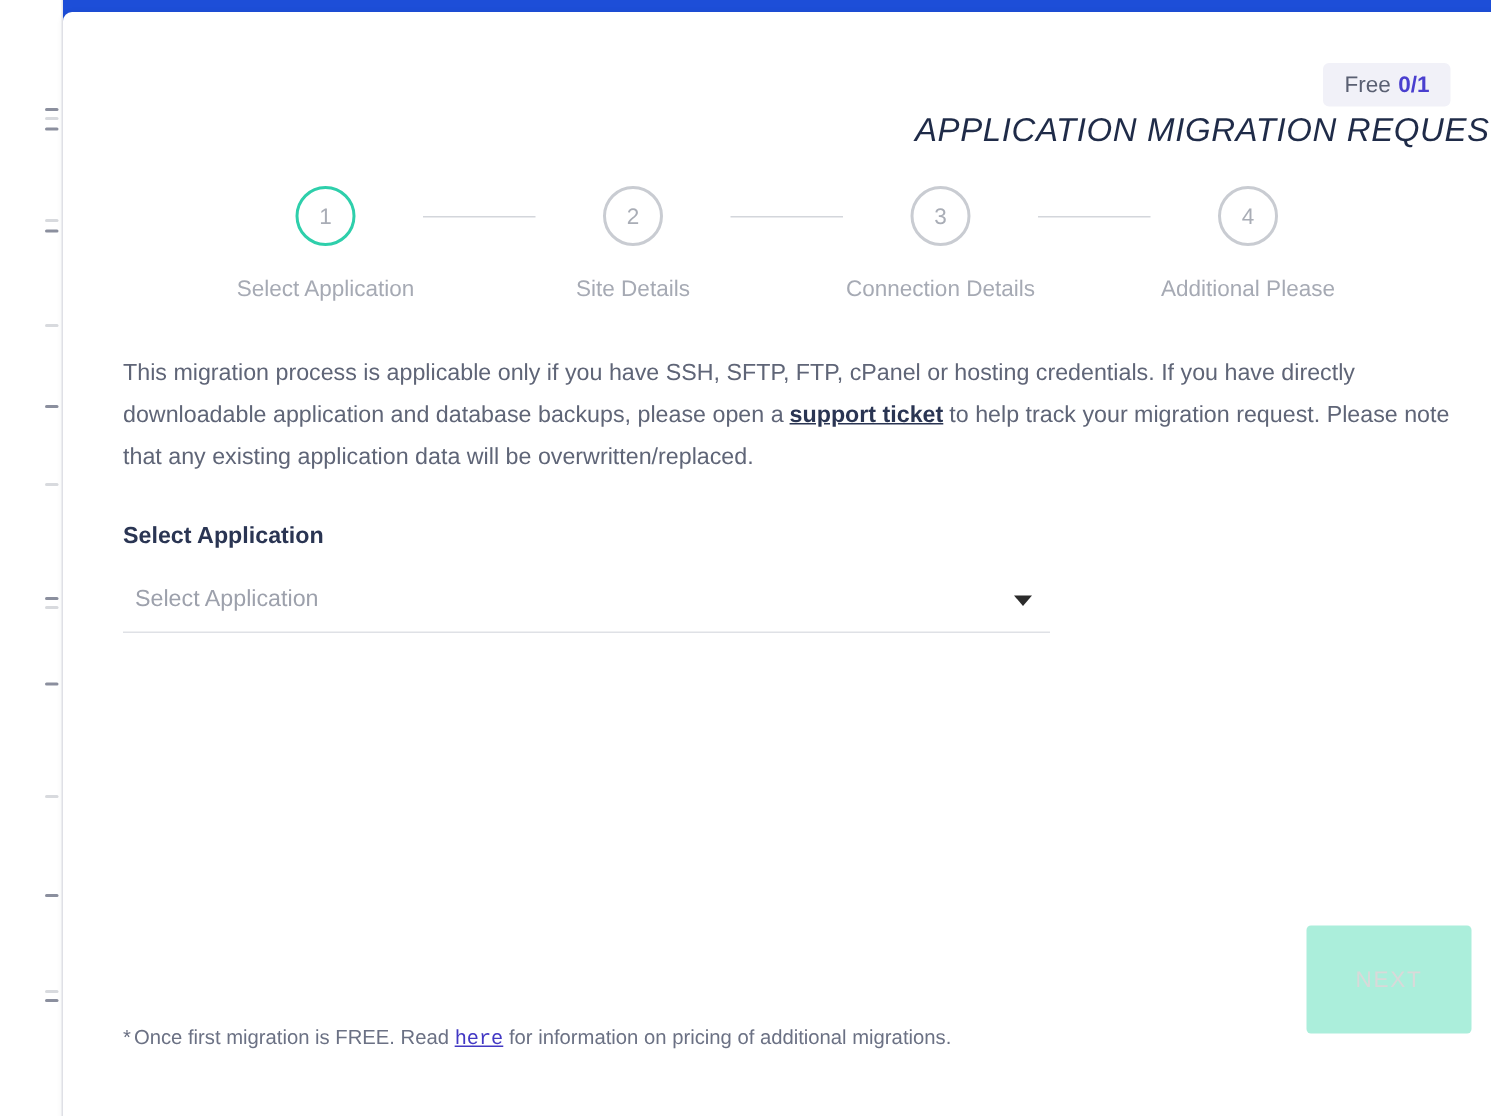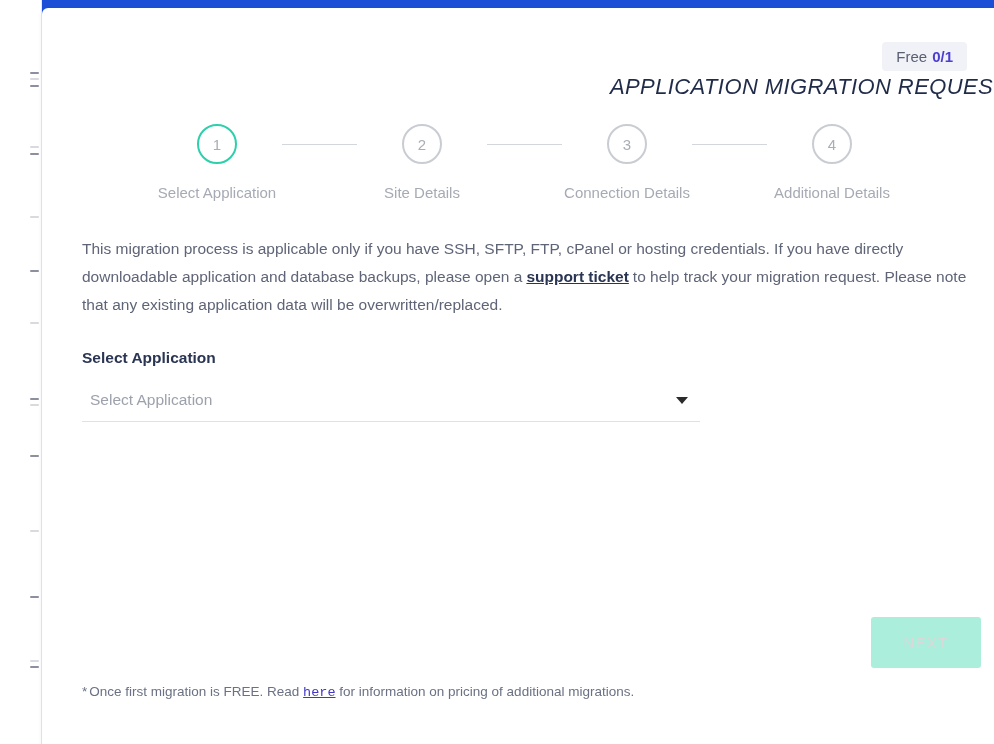--- a/index.html
+++ b/index.html
@@ -191,21 +191,21 @@
     border-top: 7px solid #2b2b2b;
     margin-right: 12px;
   }
 
   
   #next-button {
     position: absolute;
     right: 26px;
     top: 609px;
     width: 110px;
-    height: 51px;
+    height: 72px;
     background: #abeedb;
     border: none;
     border-radius: 3px;
     color: #d9d9d9;
     font-size: 15px;
     letter-spacing: 1.2px;
     font-family: inherit;
     cursor: default;
   }
 
@@ -273,21 +273,21 @@
 
       <div class="step">
         <div class="step-circle">3</div>
         <div class="step-label">Connection Details</div>
       </div>
 
       <div class="step-connector"></div>
 
       <div class="step">
         <div class="step-circle">4</div>
-        <div class="step-label">Additional Details</div>
+        <div class="step-label">Additional Please</div>
       </div>
 
     </div>
 
     <div id="modal-body">
 
 
       <p class="para" id="para-block-1"><span>This migration process is applicable only if you have SSH, SFTP, FTP, cPanel or hosting credentials. If you have directly downloadable application and database backups, please open a</span><a class="inline-link" href="#">support ticket</a><span>to help track your migration request. Please note that any existing application data will be overwritten/replaced.</span></p>
 
 

